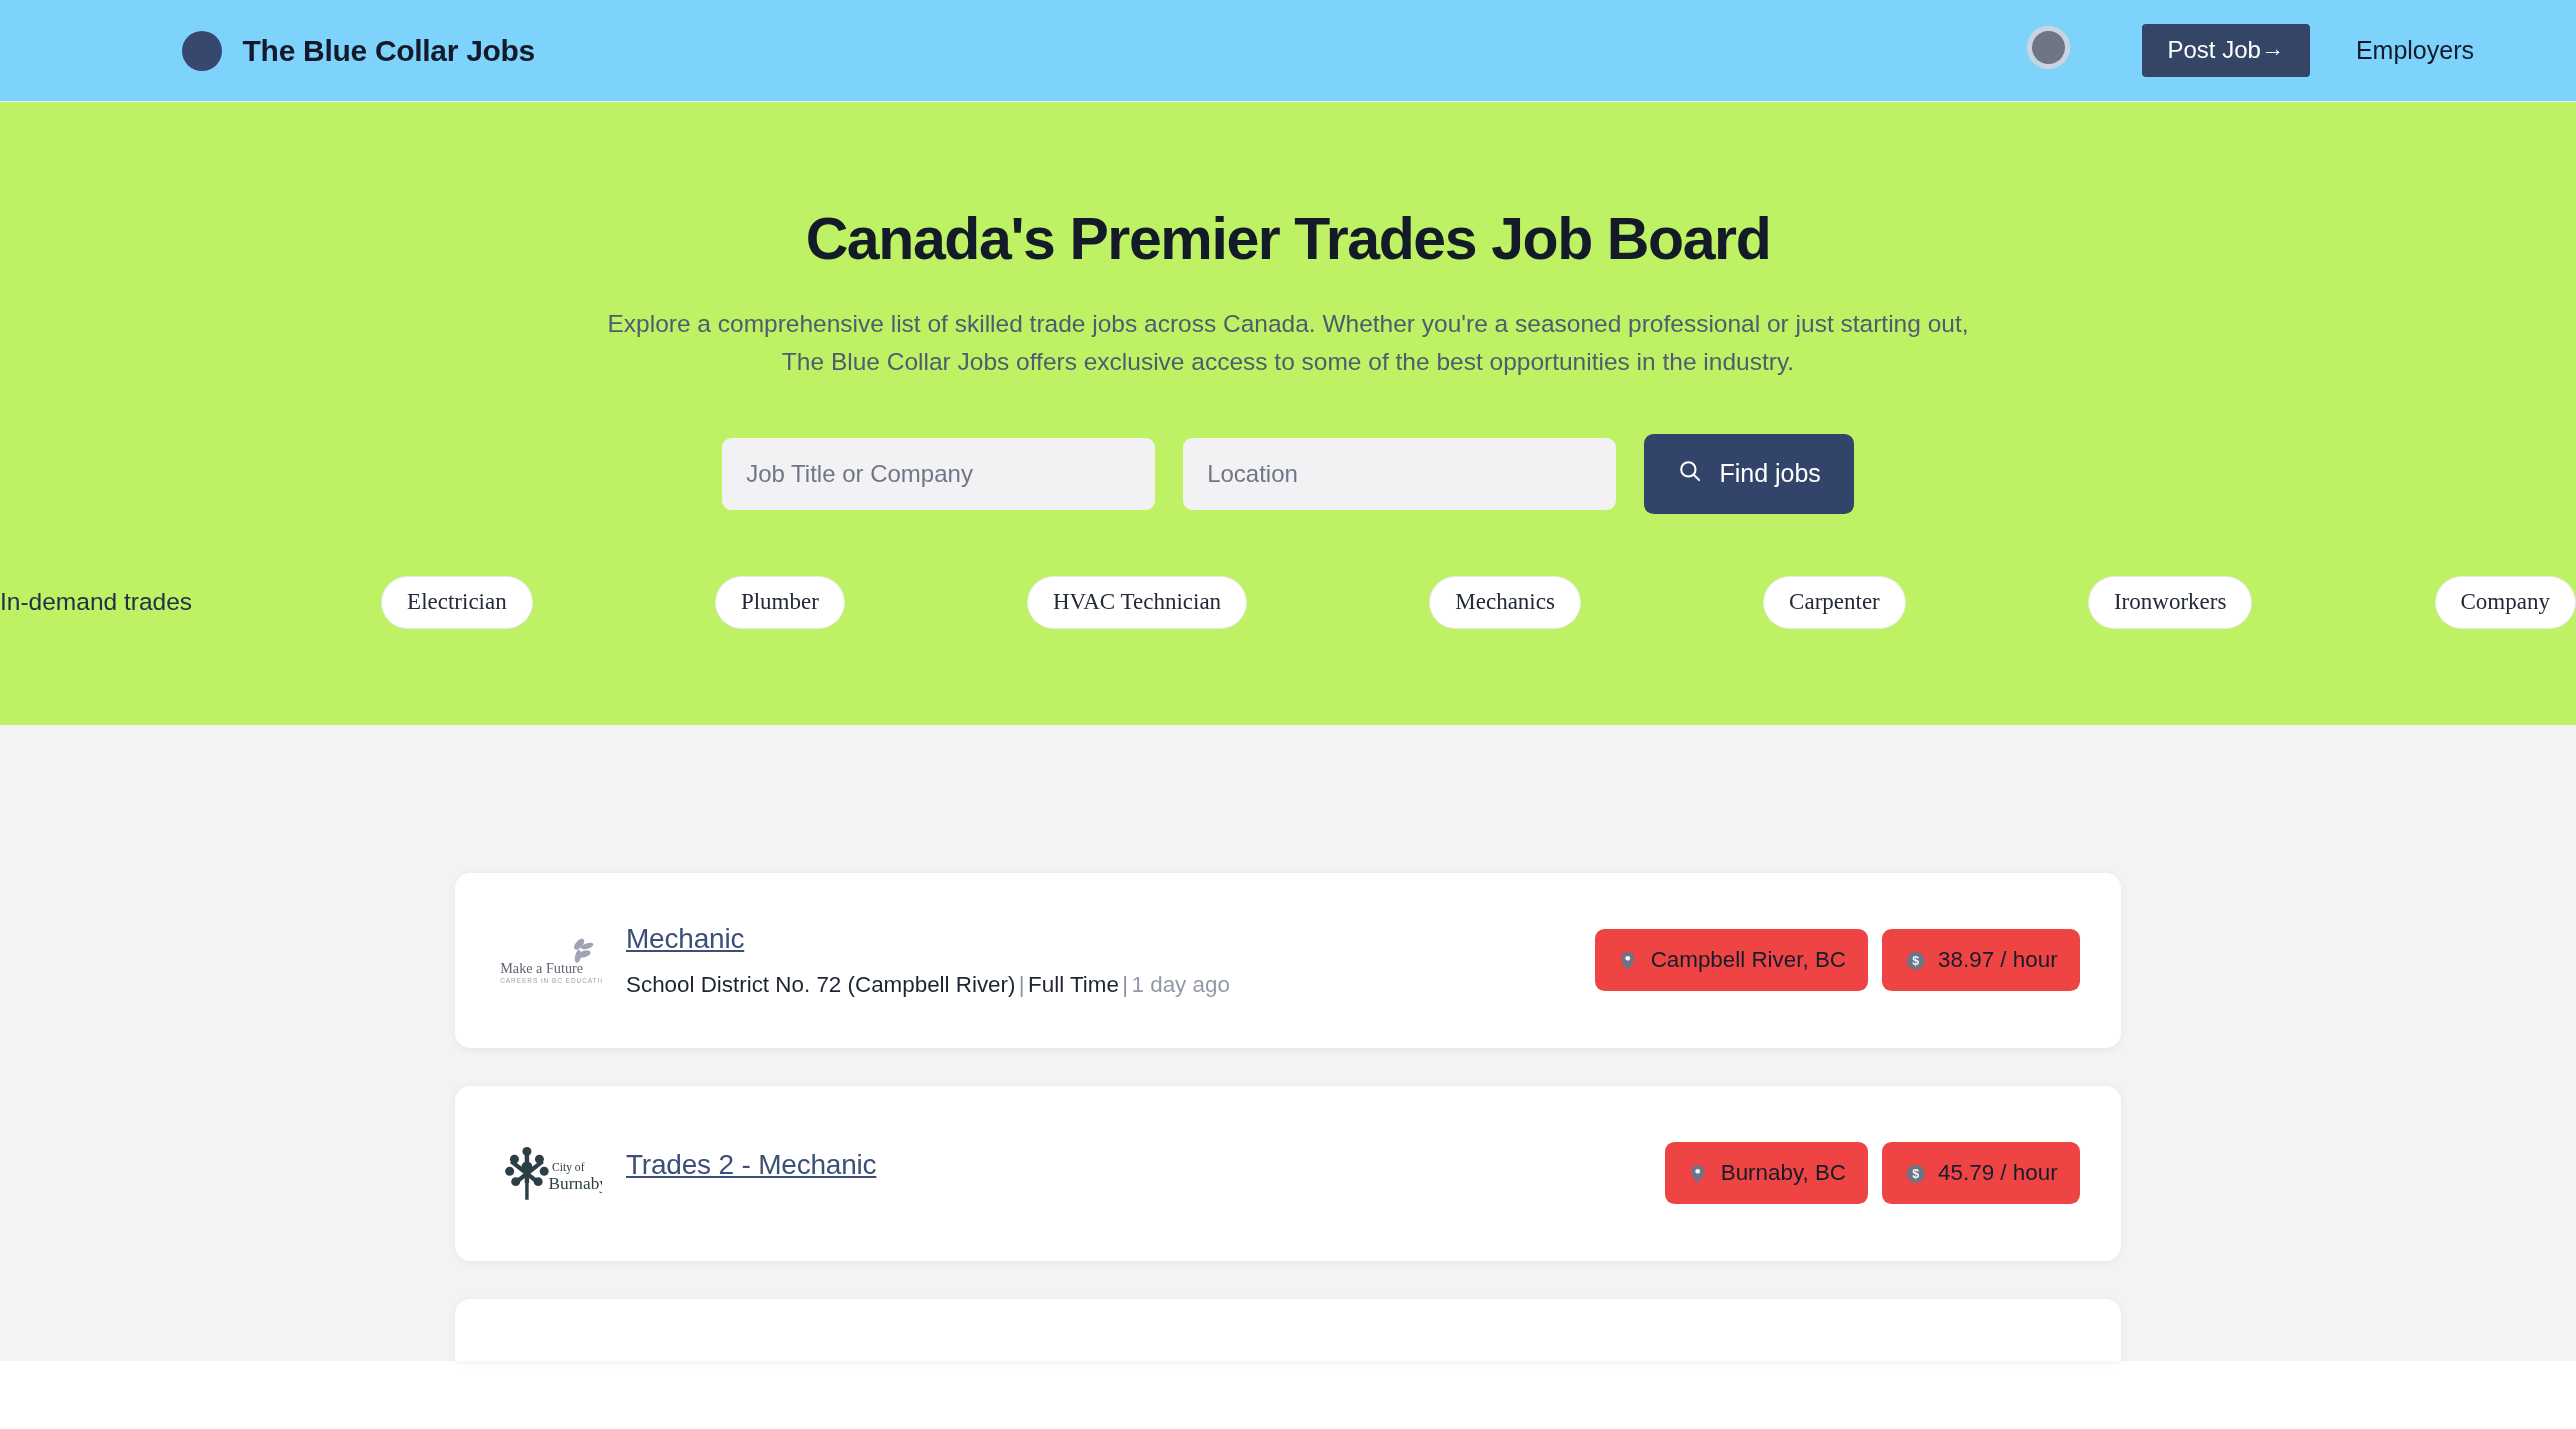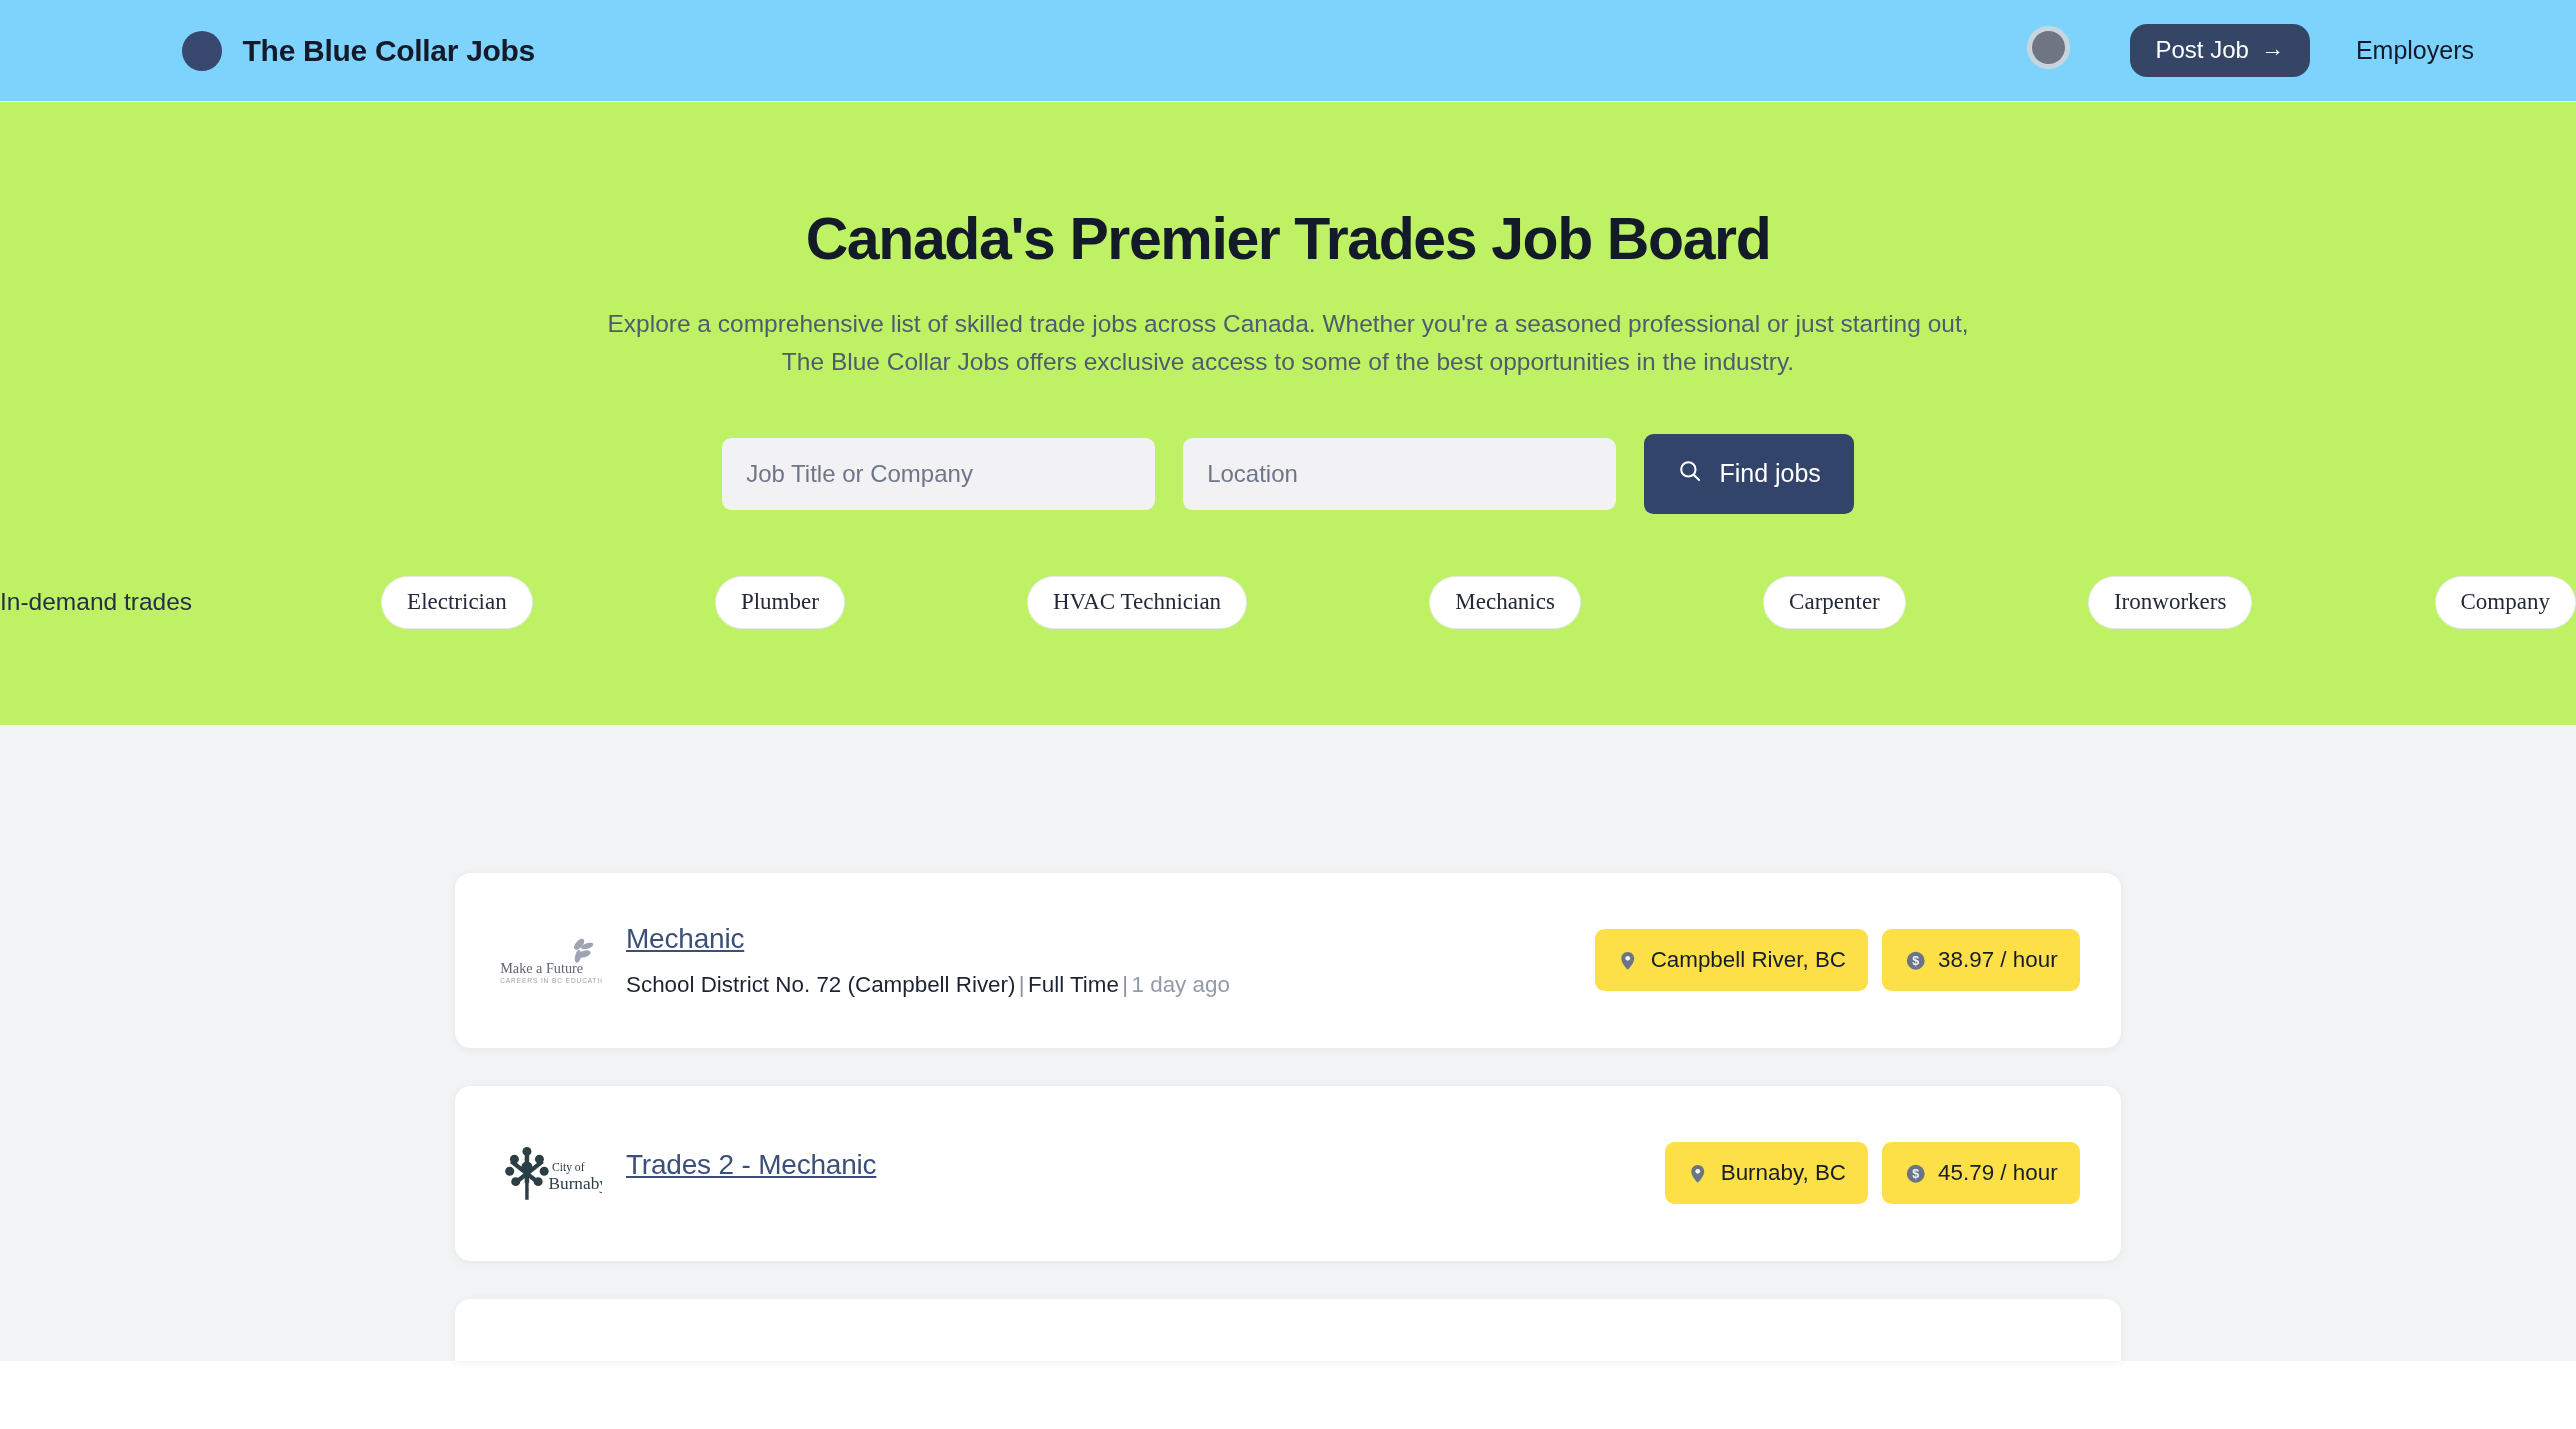--- a/index.html
+++ b/index.html
@@ -55,28 +55,27 @@
     display: flex;
     align-items: center;
     gap: 46px;
   }
 
   .post-job-btn {
     position: relative;
     background: #344566;
     color: #ffffff;
     border: none;
-    border-radius: 17px;
+    border-radius: 4px;
     font-family: inherit;
     font-size: 24px;
     font-weight: 400;
     padding: 13.8px 26px 15.5px 26px;
     display: inline-flex;
     align-items: center;
-    gap: 12px;
     cursor: pointer;
     line-height: 1;
     white-space: nowrap;
   }
   .post-job-btn .arrow-ico {
     display: inline-block;
     font-size: 23px;
     line-height: 1;
     transform: translateY(-0.9px);
   }
@@ -256,21 +255,21 @@
   .job-meta .sep { color: #8b92a1; padding: 0 3.4px; }
 
   .job-badges {
     display: flex;
     align-items: center;
     gap: 13.8px;
     flex: none;
   }
 
   .badge {
-    background: #fde047;
+    background: #ef4444;
     border-radius: 9.5px;
     height: 62px;
     padding: 0 22.4px;
     display: inline-flex;
     align-items: center;
     gap: 12px;
     font-size: 22.4px;
     color: #161c2a;
     white-space: nowrap;
   }

